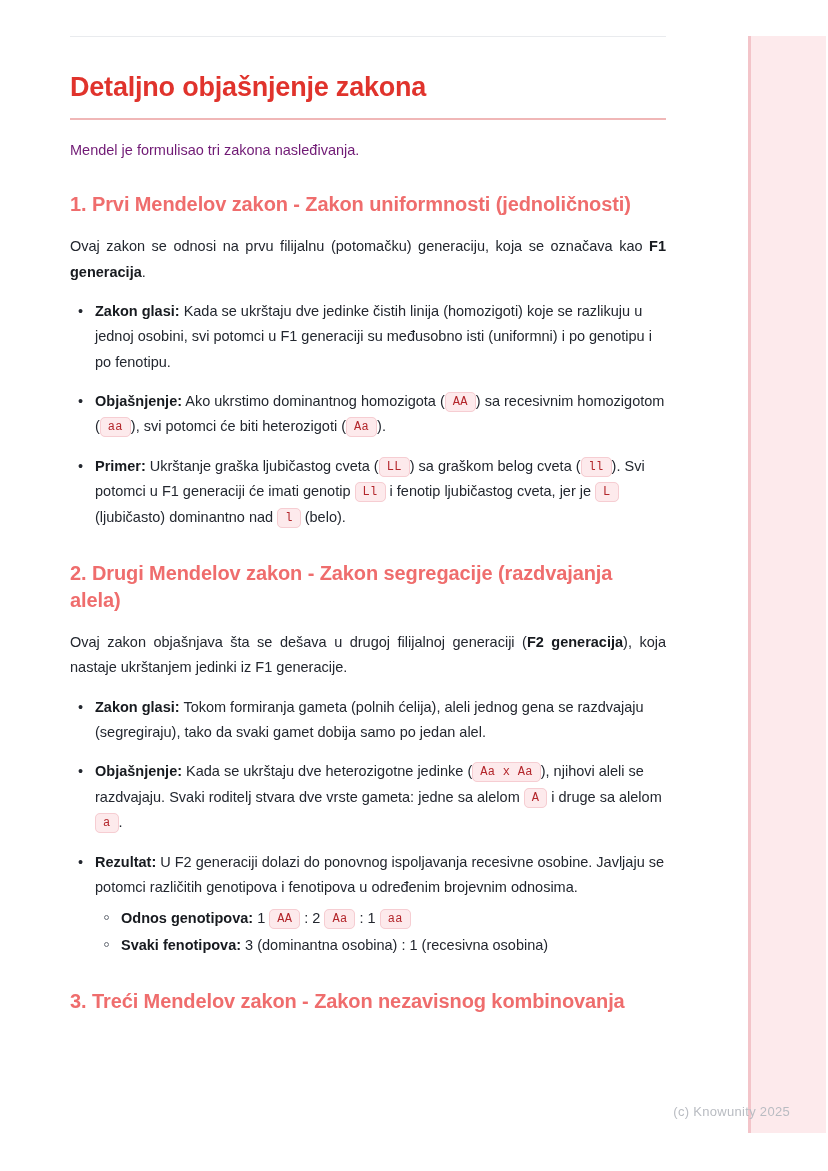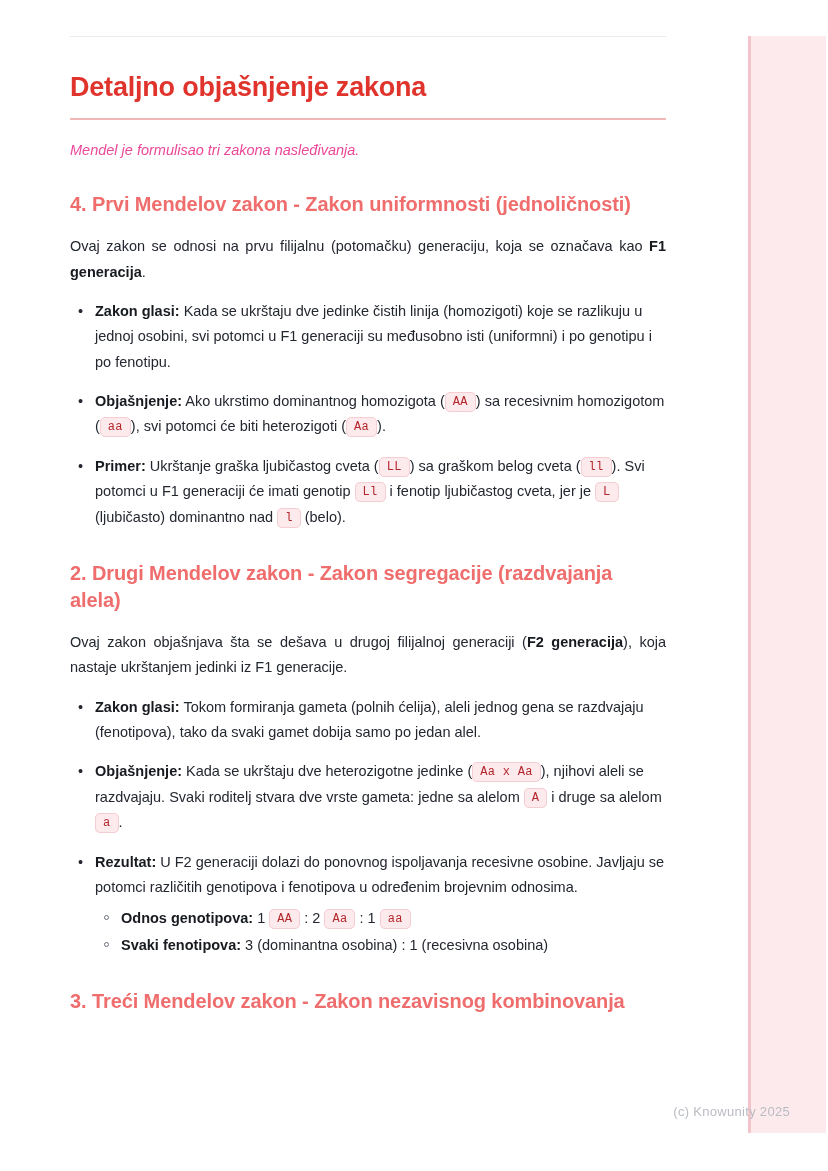--- a/index.html
+++ b/index.html
@@ -57,23 +57,22 @@
   .title-rule {
     margin-top: 13px;
     height: 2px;
     width: 596px;
     background: #f0b7b7;
   }
 
   p.lead {
     font-size: 14.5px;
     line-height: 1.55;
-    color: #ec4899;
+    color: #701a75;
     margin: 19px 0 0 0;
-    font-style: italic;
   }
 
   h2.section {
     font-size: 20px;
     line-height: 1.35;
     font-weight: 700;
     color: #ef6d6d;
     margin: 30px 0 0 0;
     letter-spacing: -0.1px;
   }
@@ -166,21 +165,21 @@
 
 <div class="page">
 
   <div class="top-rule"></div>
 
   <h1 class="doc-title">Detaljno objašnjenje zakona</h1>
   <div class="title-rule"></div>
 
   <p class="lead">Mendel je formulisao tri zakona nasleđivanja.</p>
 
-  <h2 class="section">4. Prvi Mendelov zakon - Zakon uniformnosti (jednoličnosti)</h2>
+  <h2 class="section">1. Prvi Mendelov zakon - Zakon uniformnosti (jednoličnosti)</h2>
 
   <p class="body">
     <span>Ovaj zakon se odnosi na prvu filijalnu (potomačku) generaciju, koja se označava kao </span><b>F1 generacija</b><span>.</span>
   </p>
 
   <ul class="bullets">
     <li>
       <span class="marker">•</span>
       <b>Zakon glasi:</b><span> Kada se ukrštaju dve jedinke čistih linija (homozigoti) koje se razlikuju u jednoj osobini, svi potomci u F1 generaciji su međusobno isti (uniformni) i po genotipu i po fenotipu.</span>
     </li>
@@ -196,21 +195,21 @@
 
   <h2 class="section">2. Drugi Mendelov zakon - Zakon segregacije (razdvajanja alela)</h2>
 
   <p class="body">
     <span>Ovaj zakon objašnjava šta se dešava u drugoj filijalnoj generaciji (</span><b>F2 generacija</b><span>), koja nastaje ukrštanjem jedinki iz F1 generacije.</span>
   </p>
 
   <ul class="bullets">
     <li>
       <span class="marker">•</span>
-      <b>Zakon glasi:</b><span> Tokom formiranja gameta (polnih ćelija), aleli jednog gena se razdvajaju (fenotipova), tako da svaki gamet dobija samo po jedan alel.</span>
+      <b>Zakon glasi:</b><span> Tokom formiranja gameta (polnih ćelija), aleli jednog gena se razdvajaju (segregiraju), tako da svaki gamet dobija samo po jedan alel.</span>
     </li>
     <li>
       <span class="marker">•</span>
       <b>Objašnjenje:</b><span> Kada se ukrštaju dve heterozigotne jedinke (</span><code class="tag">Aa x Aa</code><span>), njihovi aleli se razdvajaju. Svaki roditelj stvara dve vrste gameta: jedne sa alelom </span><code class="tag">A</code><span> i druge sa alelom </span><code class="tag">a</code><span>.</span>
     </li>
     <li>
       <span class="marker">•</span>
       <b>Rezultat:</b><span> U F2 generaciji dolazi do ponovnog ispoljavanja recesivne osobine. Javljaju se potomci različitih genotipova i fenotipova u određenim brojevnim odnosima.</span>
       <ul class="subbullets">
         <li>

